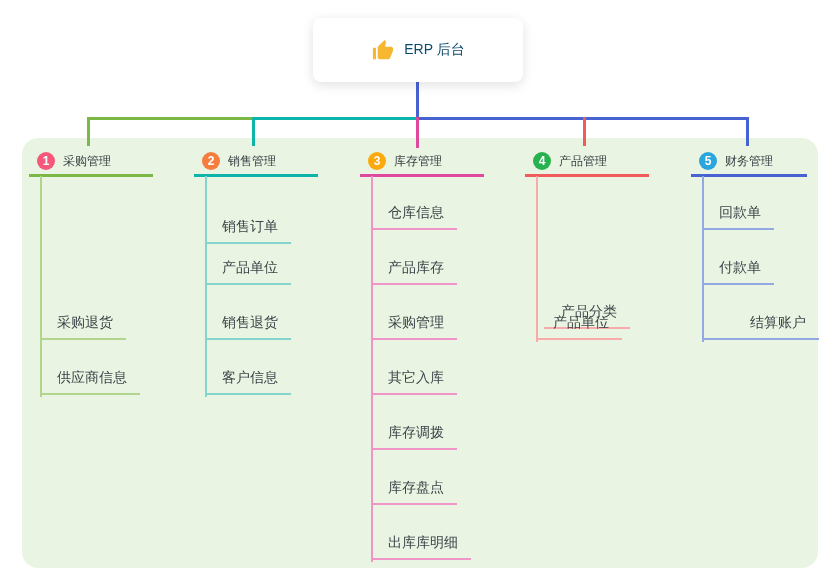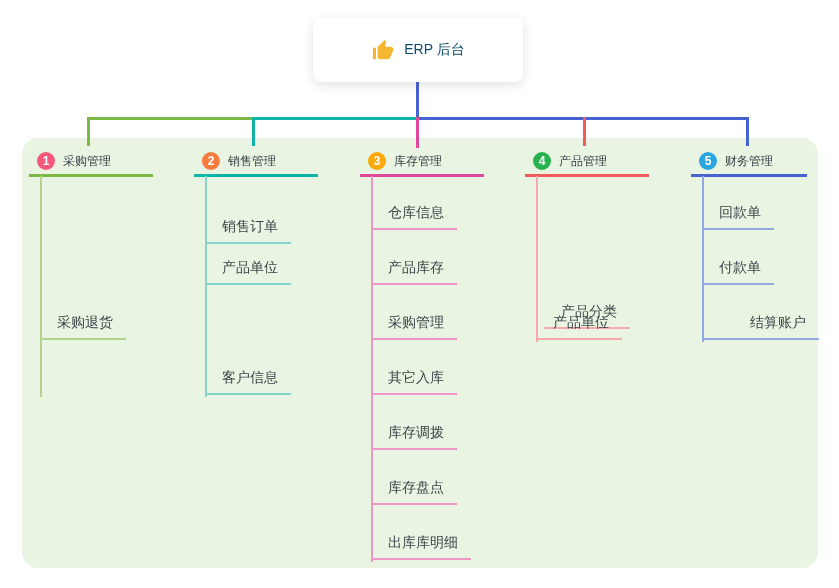--- a/index.html
+++ b/index.html
@@ -112,33 +112,39 @@
 
   <div class="branch-header" style="left:37px;">
     <span class="badge" style="background: rgb(244, 88, 122);">1</span>
     <span class="branch-label">采购管理</span>
   </div>
   <div class="line hline" style="left: 29px; top: 174px; width: 124px; background: rgb(124, 184, 69);"></div>
   <div class="line child-vline" style="left: 40px; top: 176px; height: 221px; background: rgb(177, 213, 140);"></div>
   <div class="child-row" style="left: 40px; top: 312px; border-bottom-color: rgb(177, 213, 140);">
     <span>采购退货</span>
   </div>
+  <div class="child-row" style="left: 40px; top: 367px; border-bottom-color: rgb(177, 213, 140);">
+    <span>供应商信息</span>
+  </div>
 
   <div class="branch-header" style="left:202px;">
     <span class="badge" style="background: rgb(245, 125, 62);">2</span>
     <span class="branch-label">销售管理</span>
   </div>
   <div class="line hline" style="left: 194px; top: 174px; width: 124px; background: rgb(12, 180, 170);"></div>
   <div class="line child-vline" style="left: 205px; top: 176px; height: 221px; background: rgb(133, 213, 204);"></div>
   <div class="child-row" style="left: 205px; top: 216px; border-bottom-color: rgb(133, 213, 204);">
     <span>销售订单</span>
   </div>
   <div class="child-row" style="left: 205px; top: 257px; border-bottom-color: rgb(133, 213, 204);">
     <span>产品单位</span>
   </div>
+  <div class="child-row" style="left: 205px; top: 312px; border-bottom-color: rgb(133, 213, 204);">
+    <span>销售退货</span>
+  </div>
   <div class="child-row" style="left: 205px; top: 367px; border-bottom-color: rgb(133, 213, 204); text-align: right;">
     <span>客户信息</span>
   </div>
 
   <div class="branch-header" style="left:368px;">
     <span class="badge" style="background: rgb(251, 169, 11);">3</span>
     <span class="branch-label">库存管理</span>
   </div>
   <div class="line hline" style="left: 360px; top: 174px; width: 124px; background: rgb(224, 72, 158);"></div>
   <div class="line child-vline" style="left: 371px; top: 176px; height: 386px; background: rgb(240, 149, 200);"></div>

